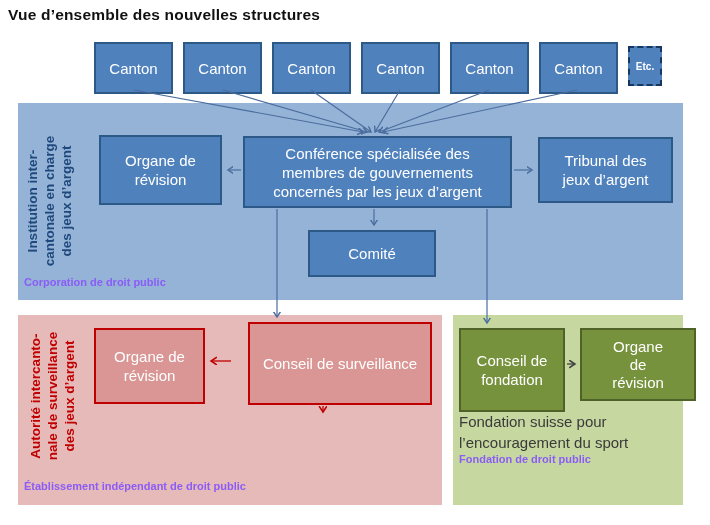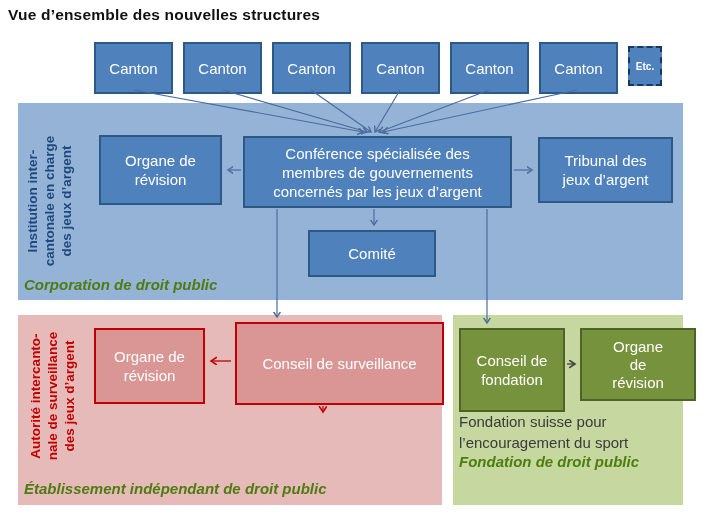--- a/index.html
+++ b/index.html
@@ -21,21 +21,21 @@
 
   .box-blue{background:#4f81bd;border:2px solid #2d5986;}
   .box-pink{background:#d99694;border:2px solid #c00000;}
   .box-green{background:#76923c;border:2px solid #4f6228;}
 
   .side-label{position:absolute;z-index:2;transform:rotate(-90deg);text-align:center;
               font-weight:bold;font-size:13.5px;line-height:17px;white-space:pre-line;}
   .side-label-blue{left:-45px;top:174px;width:192px;height:54px;color:#1f497d;}
   .side-label-pink{left:-22px;top:369px;width:152px;height:54px;color:#c00000;}
 
-  .footer-label{position:absolute;z-index:2;font-weight:bold;font-size:15px;color:#4d7c0f;font-style:italic;}
+  .footer-label{position:absolute;z-index:2;font-weight:bold;font-size:11px;color:#8b5cf6;}
   .footer-blue{left:24px;top:276px;}
   .footer-pink{left:24px;top:480px;}
   .footer-green{left:459px;top:453px;}
 
   .green-caption{position:absolute;left:459px;top:411px;z-index:2;font-weight:normal;font-size:15px;
                  line-height:21px;color:#3a3a3a;white-space:pre-line;}
 
   #arrows{position:absolute;left:0;top:0;z-index:10;pointer-events:none;}
 </style>
 </head>
@@ -66,21 +66,21 @@
   <div class="box box-blue" style="left:538px;top:137px;width:135px;height:66px">Tribunal des
 jeux d’argent</div>
   <div class="footer-label footer-blue">Corporation de droit public</div>
 
   <div class="region region-pink"></div>
   <div class="side-label side-label-pink">Autorité intercanto-
 nale de surveillance
 des jeux d’argent</div>
   <div class="box box-pink" style="left:94px;top:328px;width:111px;height:76px">Organe de
 révision</div>
-  <div class="box box-pink" style="left:235px;top:322px;width:209px;height:83px">Conseil de surveillance</div>
+  <div class="box box-pink" style="left:248px;top:322px;width:184px;height:83px">Conseil de surveillance</div>
   <div class="footer-label footer-pink">Établissement indépendant de droit public</div>
 
   <div class="region region-green"></div>
   <div class="box box-green" style="left:459px;top:328px;width:106px;height:84px">Conseil de
 fondation</div>
   <div class="box box-green" style="left:580px;top:328px;width:116px;height:73px;line-height:18px">Organe
 de
 révision</div>
   <div class="green-caption">Fondation suisse pour
 l’encouragement du sport</div>

